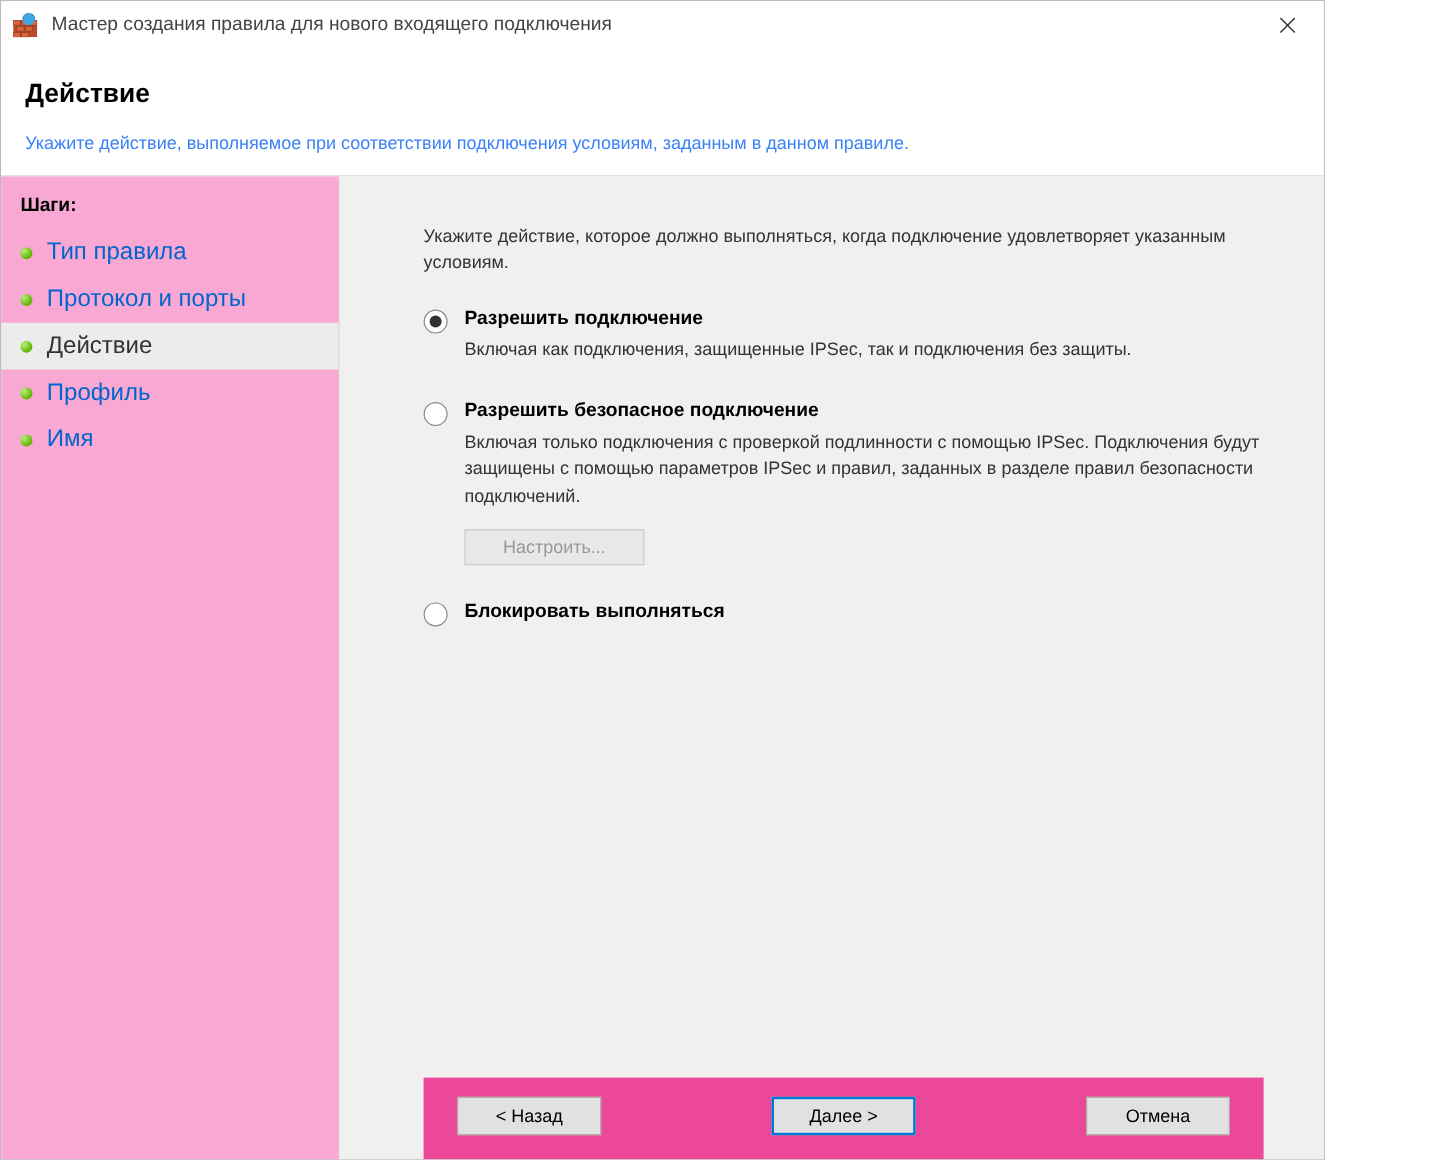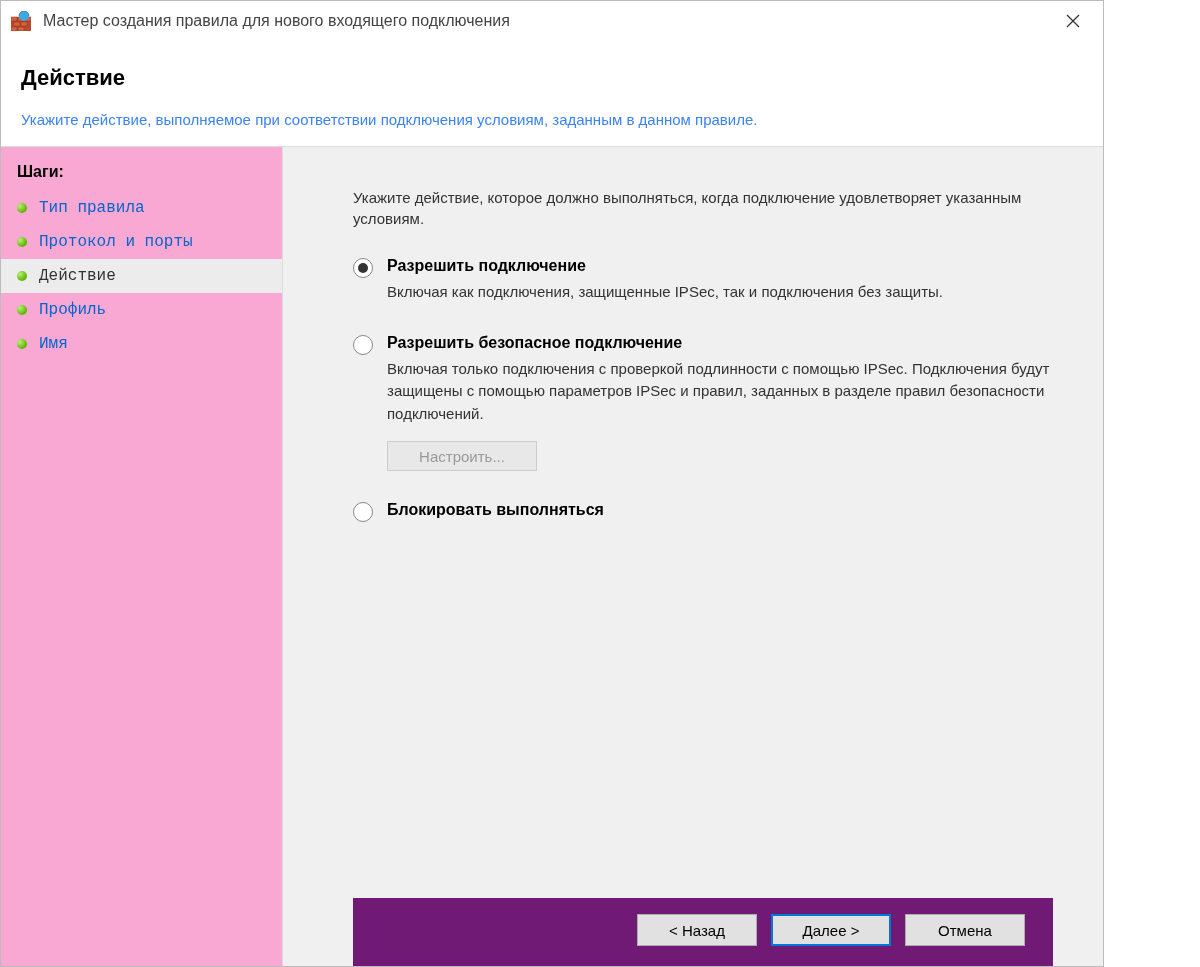--- a/index.html
+++ b/index.html
@@ -88,22 +88,21 @@
     .bullet {
       width: 10px;
       height: 10px;
       border-radius: 50%;
       background: radial-gradient(circle at 30% 30%, #b8f078, #5eb300 70%);
       margin-right: 12px;
       flex-shrink: 0;
     }
     .step-label {
       color: #0066cc;
-      font-size: 16px;
-      font-family: Liberation Mono, monospace;
+      font-size: 20px;
     }
     .step-item.active .step-label {
       color: #333;
     }
     .main-panel {
       flex: 1;
       background: #f0f0f0;
       display: flex;
       flex-direction: column;
       padding: 40px 50px 0 70px;
@@ -159,24 +158,24 @@
       margin-left: 34px;
       width: 150px;
       height: 30px;
       border: 1px solid #ccc;
       background: #e8e8e8;
       color: #999;
       font-size: 15px;
       cursor: default;
     }
     .footer {
-      background: #701a75;
+      background: #ec4899;
       padding: 16px 28px 20px 28px;
       display: flex;
-      justify-content: flex-end;
+      justify-content: space-between;
       gap: 14px;
     }
     .footer-btn {
       width: 120px;
       height: 32px;
       border: 1px solid #adadad;
       background: #e1e1e1;
       font-size: 15px;
       cursor: pointer;
     }

